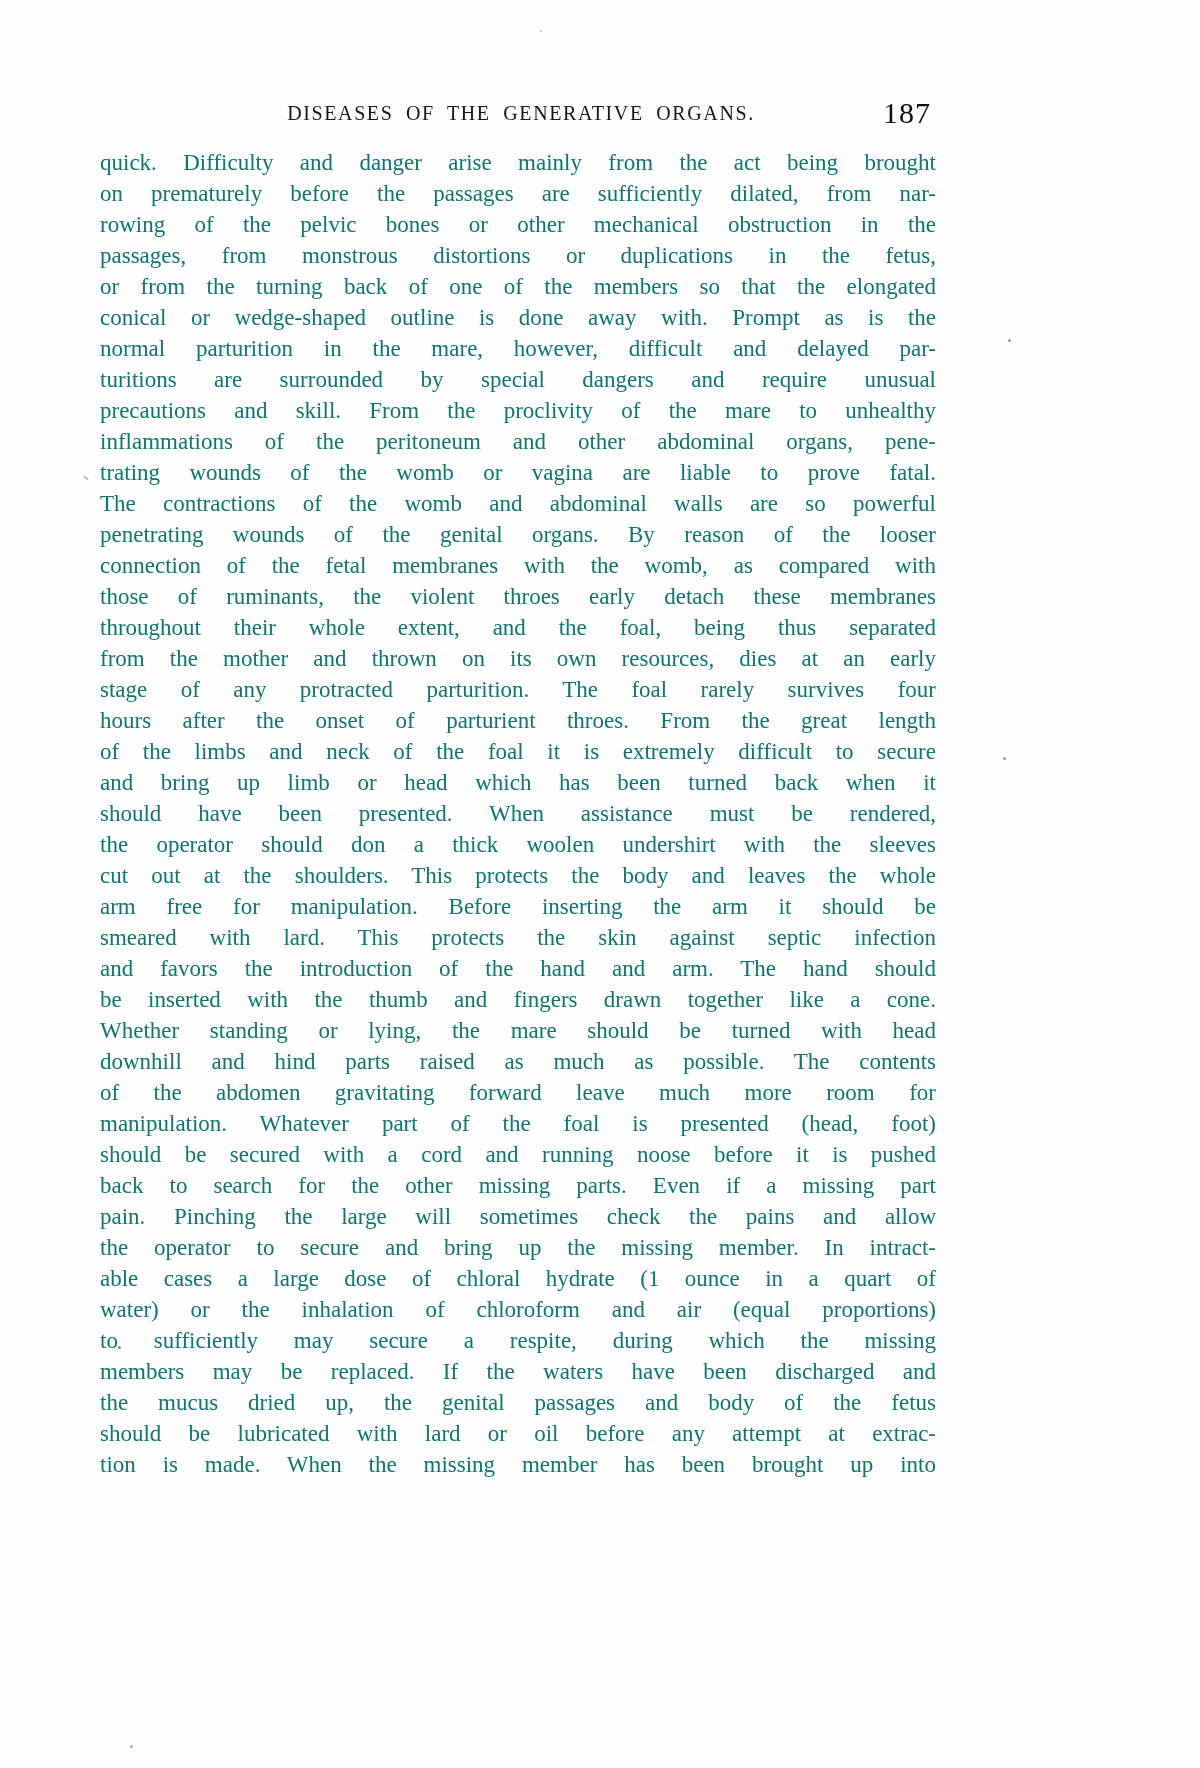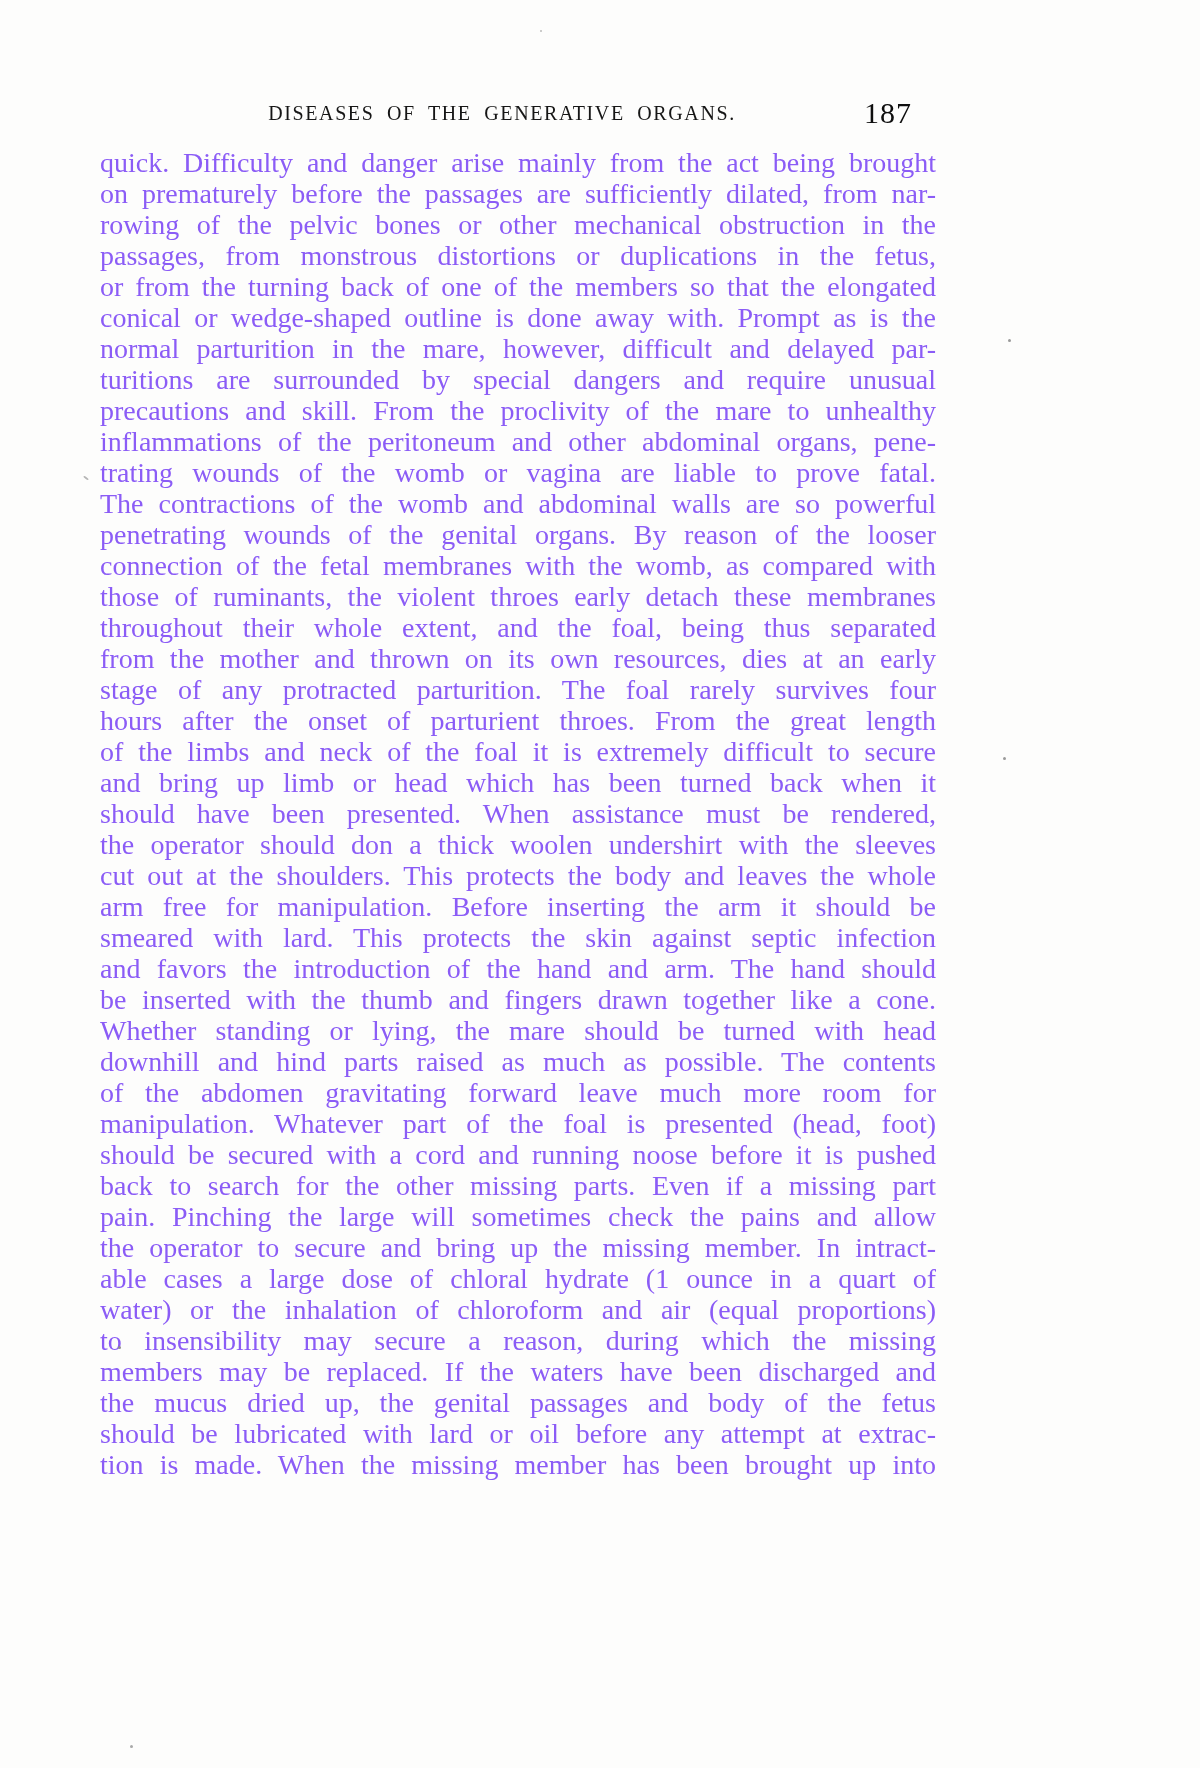--- a/index.html
+++ b/index.html
@@ -14,21 +14,21 @@
     font-family: "Liberation Serif", "DejaVu Serif", serif;
     color: #101010;
     overflow: hidden;
   }
   .page {
     position: absolute;
     inset: 0;
   }
   .running-header {
     position: absolute;
-    left: 84px;
+    left: 103px;
     top: 96px;
     width: 836px;
     height: 40px;
   }
   .header-title {
     position: absolute;
     left: 0;
     right: 0;
     top: 6px;
     text-align: center;
@@ -43,23 +43,23 @@
     top: 0;
     font-size: 30px;
     letter-spacing: 1px;
     color: #0e0e0e;
   }
   .body-text {
     position: absolute;
     left: 100px;
     top: 147px;
     width: 836px;
-    font-size: 28px;
+    font-size: 23px;
     line-height: 31px;
-    color: #8b5cf6;
+    color: #0f766e;
   }
   .line {
     text-align: justify;
     text-align-last: justify;
     white-space: nowrap;
     overflow: hidden;
     height: 31px;
   }
   
   .speck {
@@ -116,21 +116,21 @@
       <div class="line">Whether standing or lying, the mare should be turned with head</div>
       <div class="line">downhill and hind parts raised as much as possible.  The contents</div>
       <div class="line">of the abdomen gravitating forward leave much more room for</div>
       <div class="line">manipulation.  Whatever part of the foal is presented (head, foot)</div>
       <div class="line">should be secured with a cord and running noose before it is pushed</div>
       <div class="line">back to search for the other missing parts.  Even if a missing part</div>
       <div class="line">pain.  Pinching the large will sometimes check the pains and allow</div>
       <div class="line">the operator to secure and bring up the missing member.  In intract-</div>
       <div class="line">able cases a large dose of chloral hydrate (1 ounce in a quart of</div>
       <div class="line">water) or the inhalation of chloroform and air (equal proportions)</div>
-      <div class="line">to insensibility may secure a reason, during which the missing</div>
+      <div class="line">to sufficiently may secure a respite, during which the missing</div>
       <div class="line">members may be replaced.  If the waters have been discharged and</div>
       <div class="line">the mucus dried up, the genital passages and body of the fetus</div>
       <div class="line">should be lubricated with lard or oil before any attempt at extrac-</div>
       <div class="line">tion is made.  When the missing member has been brought up into</div>
     </div>
 
   <div class="speck speck-1"></div>
   <div class="speck speck-2"></div>
   <div class="speck speck-3"></div>
   <div class="speck speck-4"></div>

